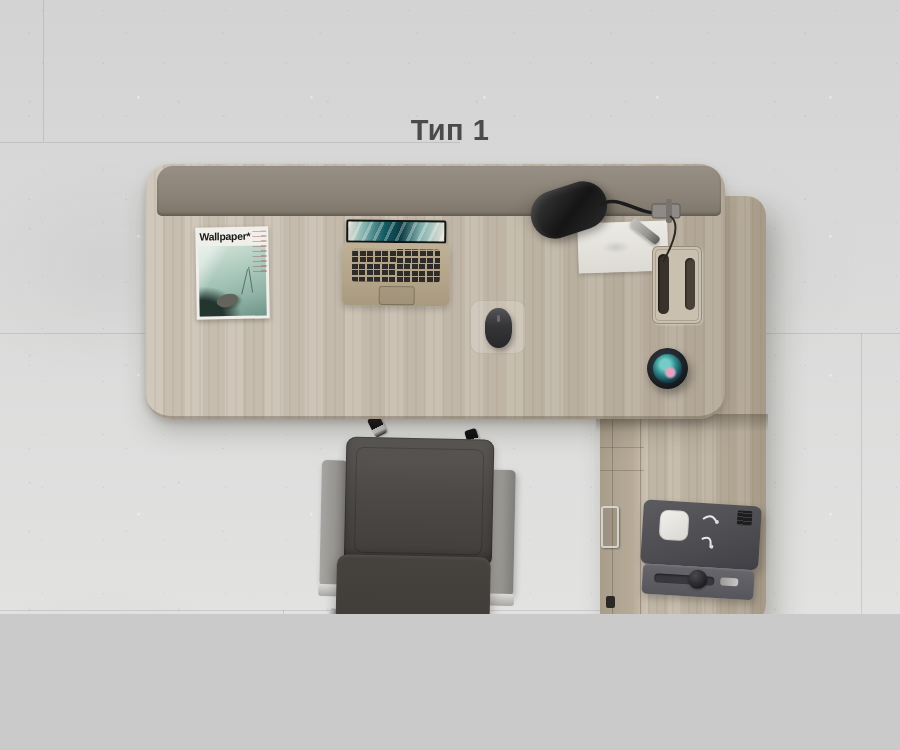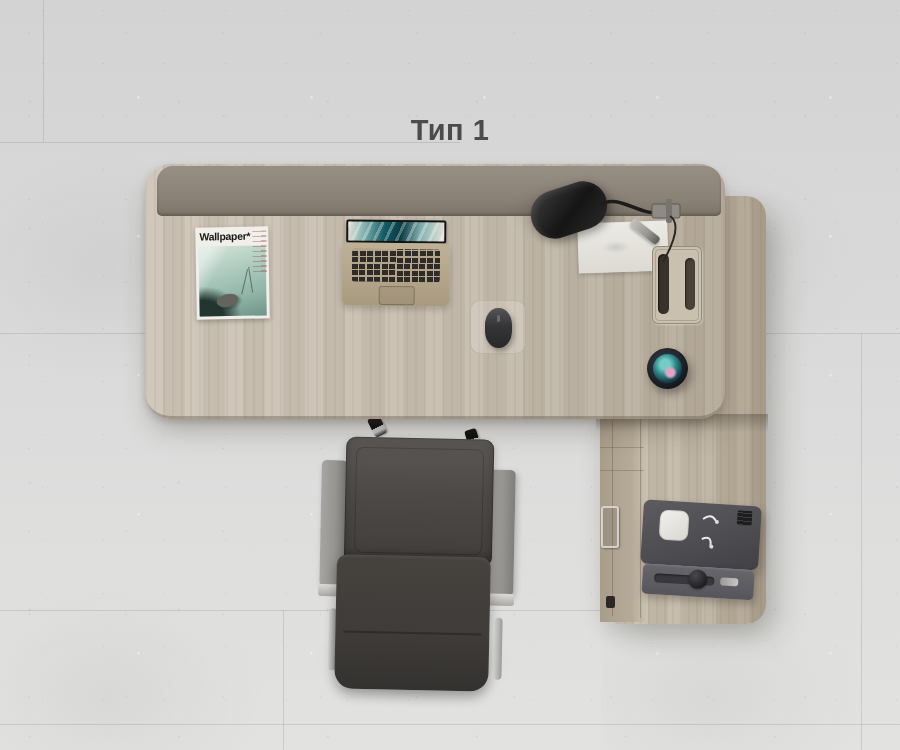--- a/index.html
+++ b/index.html
@@ -1,16 +1,16 @@
 <!DOCTYPE html>
 <html style="--title_text: #4b4b4b; --desk_wood: #c6bdae; --desk_wood_dark: #b4aa99; --return_wood: #c2b8a7; --modesty_panel: #8b8277; --chair_upholstery: #3f3c39; --chair_armrest: #96948f; --lamp_black: #151515; --laptop_gold: #b3a489; --screen_teal: #145b63; --speaker_teal: #74ccc6; --speaker_pink: #e5a3c2; --printer_gray: #4d4d52; --paper_white: #eceae4; --magazine_cover_green: #a9c8bb;"><head>
 <meta charset="utf-8">
 <style>
   html,body{margin:0;padding:0;background:#c9cac9;font-family:"Liberation Sans",sans-serif;}
-  .scene{position:relative;width:900px;height:750px;overflow:hidden;
+  .scene{position:relative;width:900px;height:614px;overflow:hidden;
     background:linear-gradient(180deg,#d2d3d2 0%,#d8d9d8 38%,#e2e3e1 100%);}
   .scene::before{content:"";position:absolute;inset:0;z-index:1;pointer-events:none;
     background-image:
       radial-gradient(1.5px 1.5px at 30% 40%, rgba(80,80,80,.20), transparent 70%),
       radial-gradient(1px 1px at 70% 20%, rgba(60,60,60,.18), transparent 70%),
       radial-gradient(2.5px 2.5px at 20% 80%, rgba(120,120,120,.16), transparent 70%),
       radial-gradient(3px 3px at 80% 70%, rgba(255,255,255,.55), transparent 70%),
       radial-gradient(220px 160px at 18% 62%, rgba(140,140,138,.10), transparent 70%);
     background-size:97px 83px,61px 53px,149px 127px,173px 139px,601px 431px;}
   .seam{position:absolute;background:rgba(100,100,100,.18);z-index:2;}

